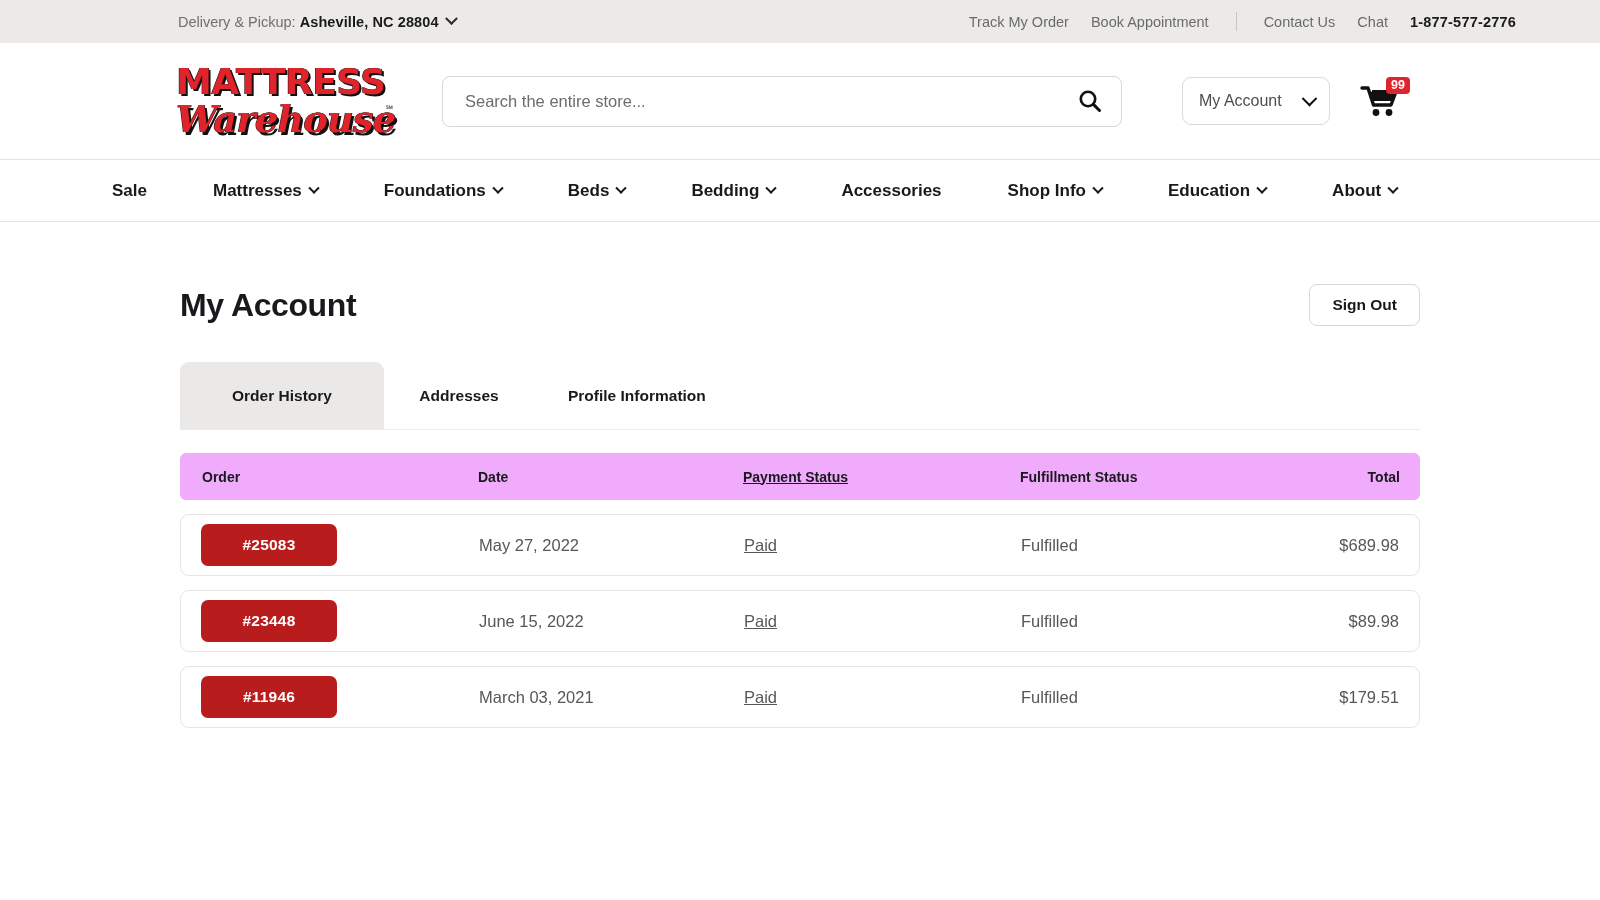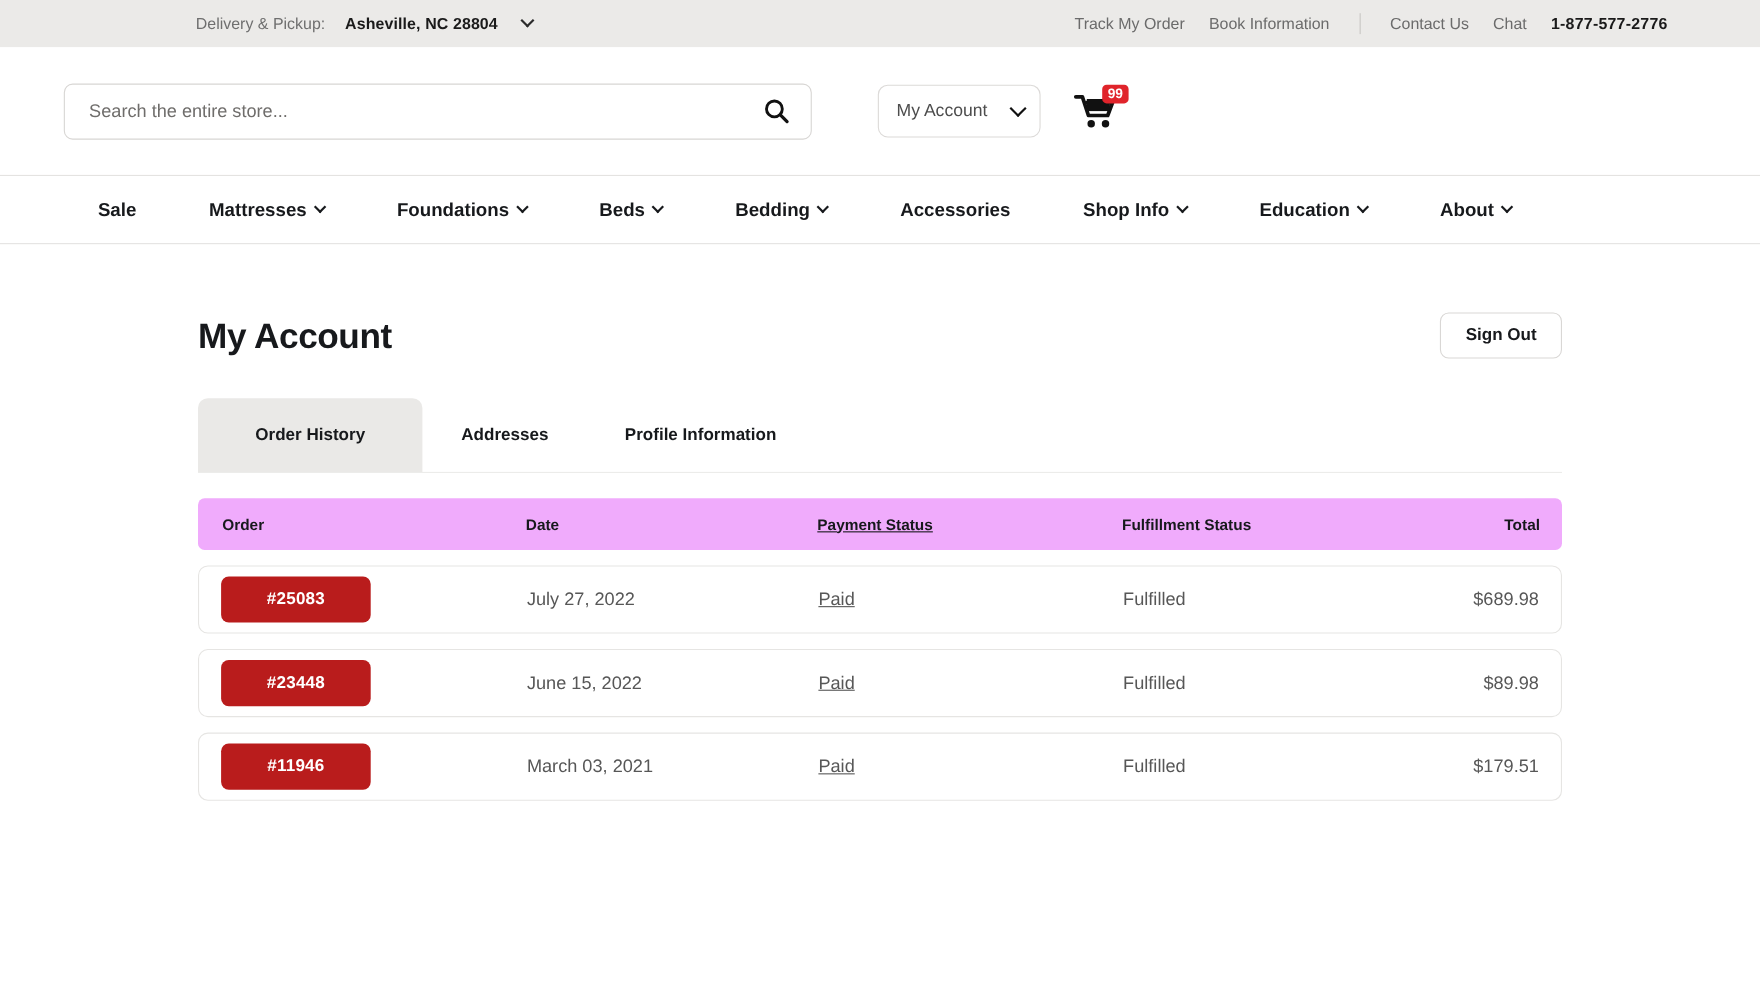--- a/index.html
+++ b/index.html
@@ -17,21 +17,21 @@
   .utility-bar {
     height: 43px;
     background: #ebeae8;
     display: flex;
     align-items: center;
     font-size: 14.5px;
   }
   .utility-left {
     display: flex;
     align-items: center;
-    gap: 18px;
+    gap: 4px;
     margin-left: 178px;
   }
   .util-label { color: #6f6f6f; }
   .util-location {
     color: #1a1a1a;
     font-weight: bold;
     letter-spacing: .1px;
   }
   .caret-down {
     display: inline-block;
@@ -172,21 +172,21 @@
 
   
   .mainnav {
     height: 62px;
     border-bottom: 1px solid #e4e3e1;
     display: flex;
     align-items: center;
     background: #fff;
   }
   .nav-inner {
-    margin-left: 89px;
+    margin-left: 112px;
     display: flex;
     align-items: center;
     gap: 0;
   }
   .nav-item {
     display: flex;
     align-items: center;
     gap: 8px;
     font-size: 17px;
     font-weight: bold;
@@ -306,29 +306,36 @@
 <body>
 
 <div class="utility-bar">
   <div class="utility-left">
     <span class="util-label">Delivery &amp; Pickup:</span>
     <span class="util-location">Asheville, NC 28804</span>
     <span class="caret-down"></span>
   </div>
   <div class="utility-right">
     <span class="link">Track My Order</span>
-    <span class="link">Book Information</span>
+    <span class="link">Book Appointment</span>
     <span class="util-divider"></span>
     <span class="link">Contact Us</span>
     <span class="link">Chat</span>
     <span class="util-phone">1-877-577-2776</span>
   </div>
 </div>
 
 <div class="header">
+  <div class="logo">
+    <div class="logo-top">MATTRESS</div>
+    <div class="logo-bottom">
+      <span>Warehouse</span>
+      <span class="logo-tm">℠</span>
+    </div>
+  </div>
 
   <div class="search-wrap">
     <input class="search-input" type="text" placeholder="Search the entire store..." style="">
     <button class="search-btn">
       <svg width="26" height="26" viewBox="0 0 26 26">
         <circle cx="11" cy="11" r="7.2" fill="none" stroke="#111" stroke-width="2.6"></circle>
         <line x1="16.4" y1="16.4" x2="22.5" y2="22.5" stroke="#111" stroke-width="3" stroke-linecap="round"></line>
       </svg>
     </button>
   </div>
@@ -413,21 +420,21 @@
       <div class="c-date">Date</div>
       <div class="c-pay">Payment Status</div>
       <div class="c-fulfil">Fulfillment Status</div>
       <div class="c-total">Total</div>
     </div>
 
     <div class="t-row">
       <div class="c-order">
         <button class="order-btn">#25083</button>
       </div>
-      <div class="c-date">July 27, 2022</div>
+      <div class="c-date">May 27, 2022</div>
       <div class="c-pay">Paid</div>
       <div class="c-fulfil">Fulfilled</div>
       <div class="c-total">$689.98</div>
     </div>
 
     <div class="t-row">
       <div class="c-order">
         <button class="order-btn">#23448</button>
       </div>
       <div class="c-date">June 15, 2022</div>

